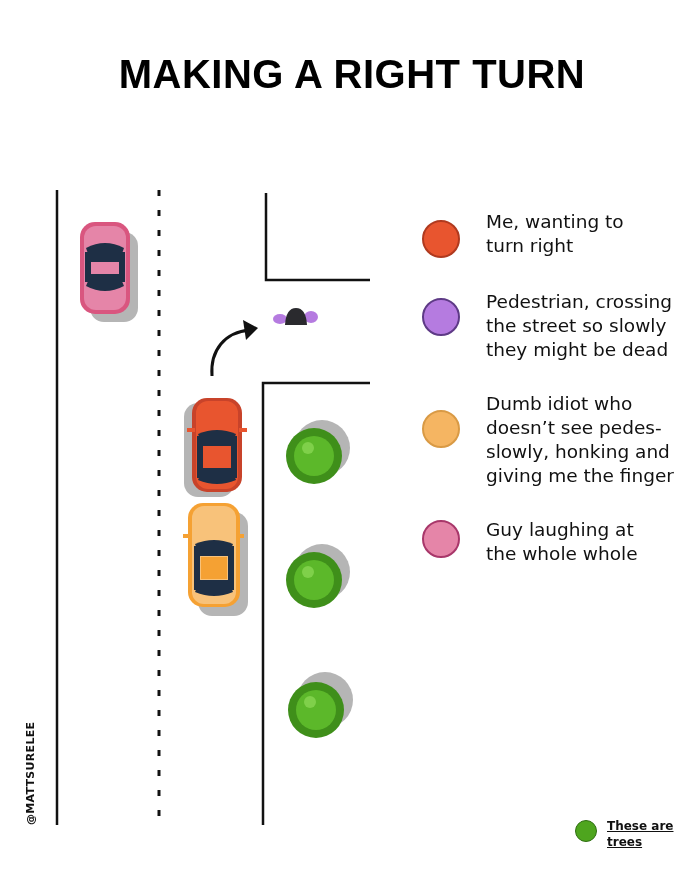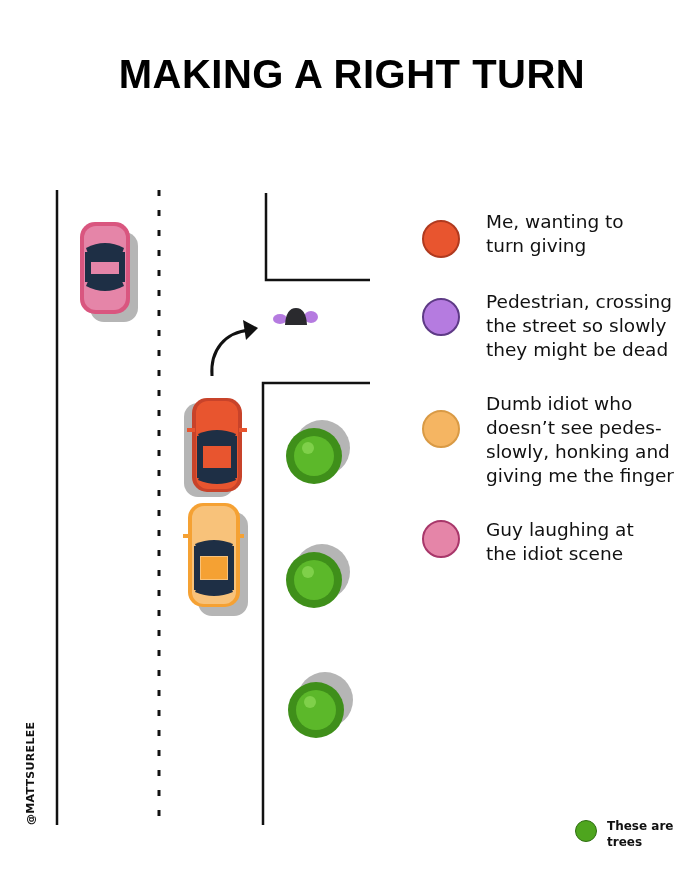--- a/index.html
+++ b/index.html
@@ -6,21 +6,21 @@
   body { width: 700px; height: 875px; position: relative; overflow: hidden; font-family: "DejaVu Sans", sans-serif; color: #111; }
   .title { position: absolute; top: 52px; left: 2px; width: 700px; text-align: center; font-family: "Liberation Sans", sans-serif; font-weight: 900; font-size: 40px; letter-spacing: 0.5px; color: #000; }
   .scene { position: absolute; left: 0; top: 0; }
   .legend { position: absolute; left: 422px; top: 200px; width: 280px; }
   .legend-item { position: absolute; left: 0; display: flex; align-items: flex-start; }
   .legend-dot { width: 38px; height: 38px; border-radius: 50%; box-sizing: border-box; border: 2px solid; position: absolute; left: 0; }
   .legend-text { position: absolute; left: 64px; font-size: 18.5px; line-height: 24px; white-space: pre; color: #111; }
   .watermark { position: absolute; left: 24px; top: 745px; width: 80px; height: 20px; transform-origin: 0 0; transform: rotate(-90deg) translate(-80px, 0); font-size: 11px; font-weight: bold; color: #111; letter-spacing: 0.3px; }
   .trees-legend { position: absolute; left: 575px; top: 818px; }
   .trees-dot { position: absolute; left: 0; top: 2px; width: 22px; height: 22px; border-radius: 50%; background: #4ea51e; border: 1.5px solid #2f6f12; box-sizing: border-box; }
-  .trees-text { position: absolute; left: 32px; top: 0; font-size: 12px; line-height: 16px; font-weight: bold; white-space: pre; color: #111; }
+  .trees-text { position: absolute; left: 32px; top: 0; font-size: 12px; line-height: 16px; font-weight: bold; white-space: pre; color: #111; text-decoration: underline; }
 </style>
 </head>
 <body>
 
 <div class="title">MAKING A RIGHT TURN</div>
 
 <svg class="scene" width="700" height="875" viewBox="0 0 700 875">
 
   <line x1="57" y1="190" x2="57" y2="825" stroke="#111" stroke-width="2.5"></line>
   <line x1="159" y1="190" x2="159" y2="825" stroke="#111" stroke-width="3" stroke-dasharray="6 14"></line>
@@ -94,39 +94,39 @@
     <circle cx="316" cy="710" r="28" fill="#3f8f1a"></circle>
     <circle cx="316" cy="710" r="20" fill="#5cb82a"></circle>
     <circle cx="310" cy="702" r="6" fill="#7fd04a"></circle>
   </g>
 </svg>
 
 <div class="legend">
   <div class="legend-item" style="top:10px">
     <div class="legend-dot" style="background:#e8552f;border-color:#b03a1f;top:10px"></div>
     <div class="legend-text">Me, wanting to
-turn giving</div>
+turn right</div>
   </div>
   <div class="legend-item" style="top:90px">
     <div class="legend-dot" style="background:#b57be0;border-color:#5e3a86;top:8px"></div>
     <div class="legend-text">Pedestrian, crossing
 the street so slowly
 they might be dead</div>
   </div>
   <div class="legend-item" style="top:192px">
     <div class="legend-dot" style="background:#f5b562;border-color:#d99a45;top:18px"></div>
     <div class="legend-text">Dumb idiot who
 doesn’t see pedes-
 slowly, honking and
 giving me the finger</div>
   </div>
   <div class="legend-item" style="top:318px">
     <div class="legend-dot" style="background:#e585a8;border-color:#a8376a;top:2px"></div>
     <div class="legend-text">Guy laughing at
-the idiot scene</div>
+the whole whole</div>
   </div>
 </div>
 
 <div class="watermark">@MATTSURELEE</div>
 
 <div class="trees-legend">
   <div class="trees-dot"></div>
   <div class="trees-text">These are
 trees</div>
 </div>

